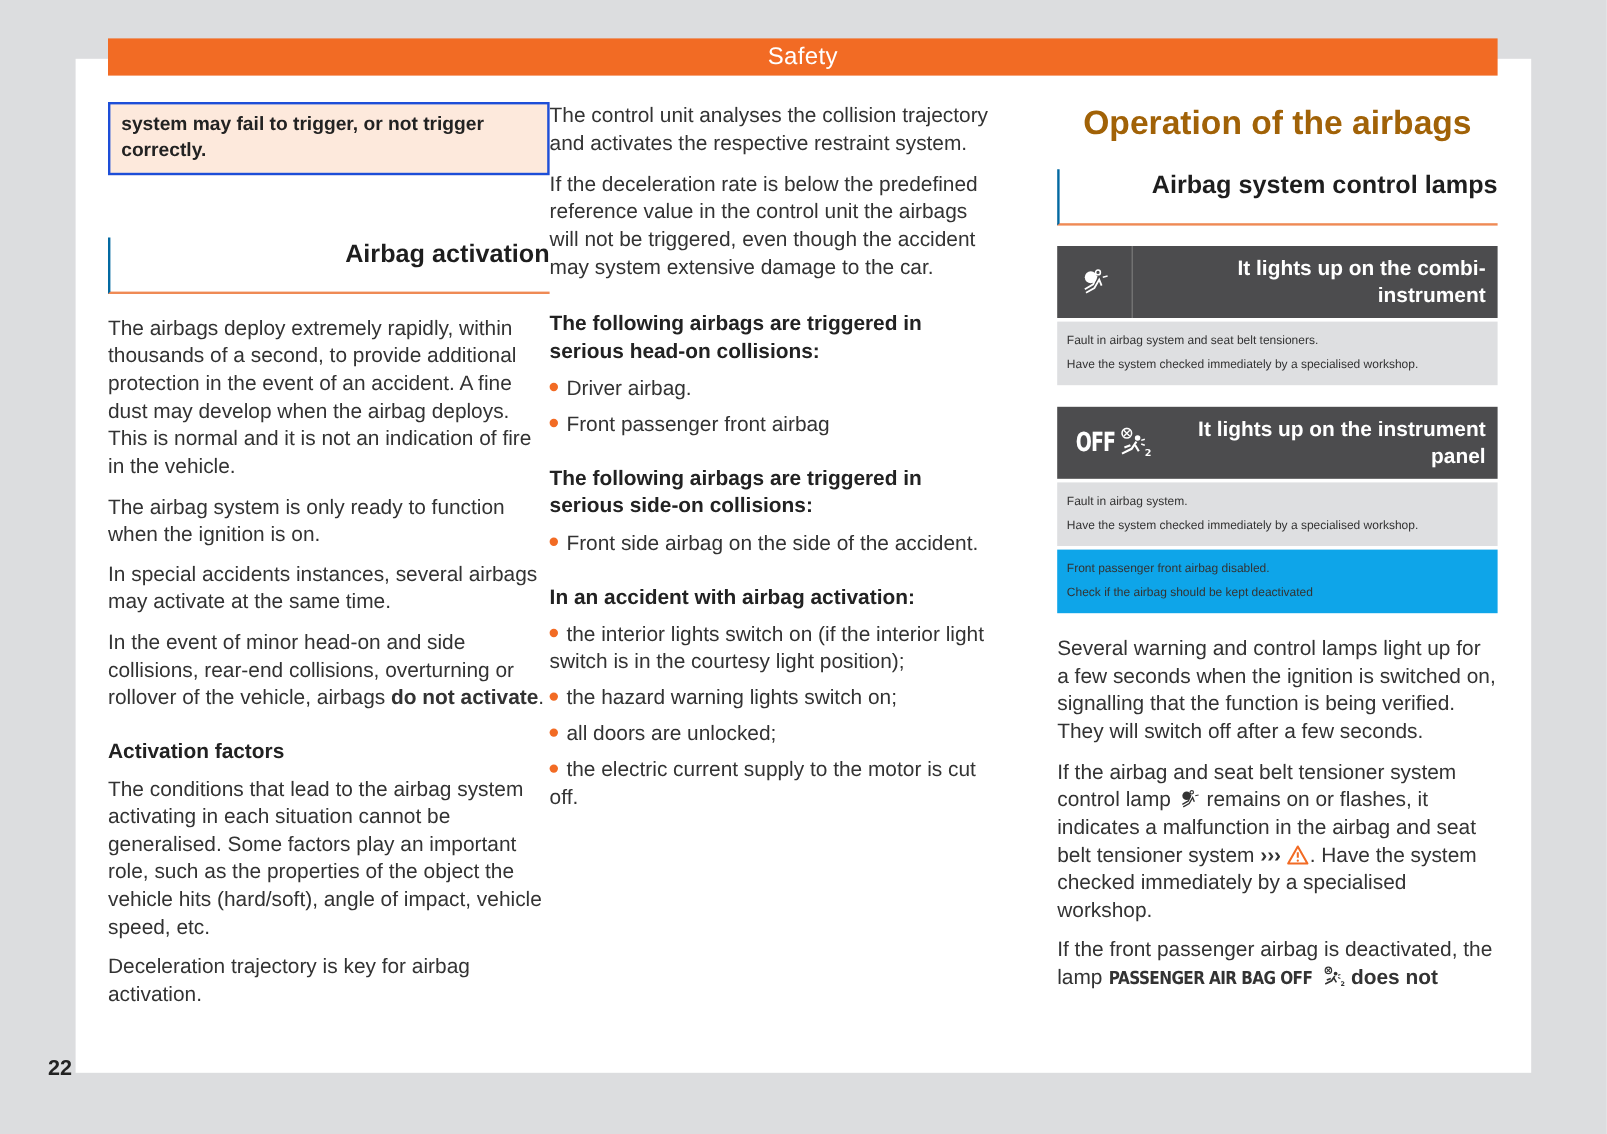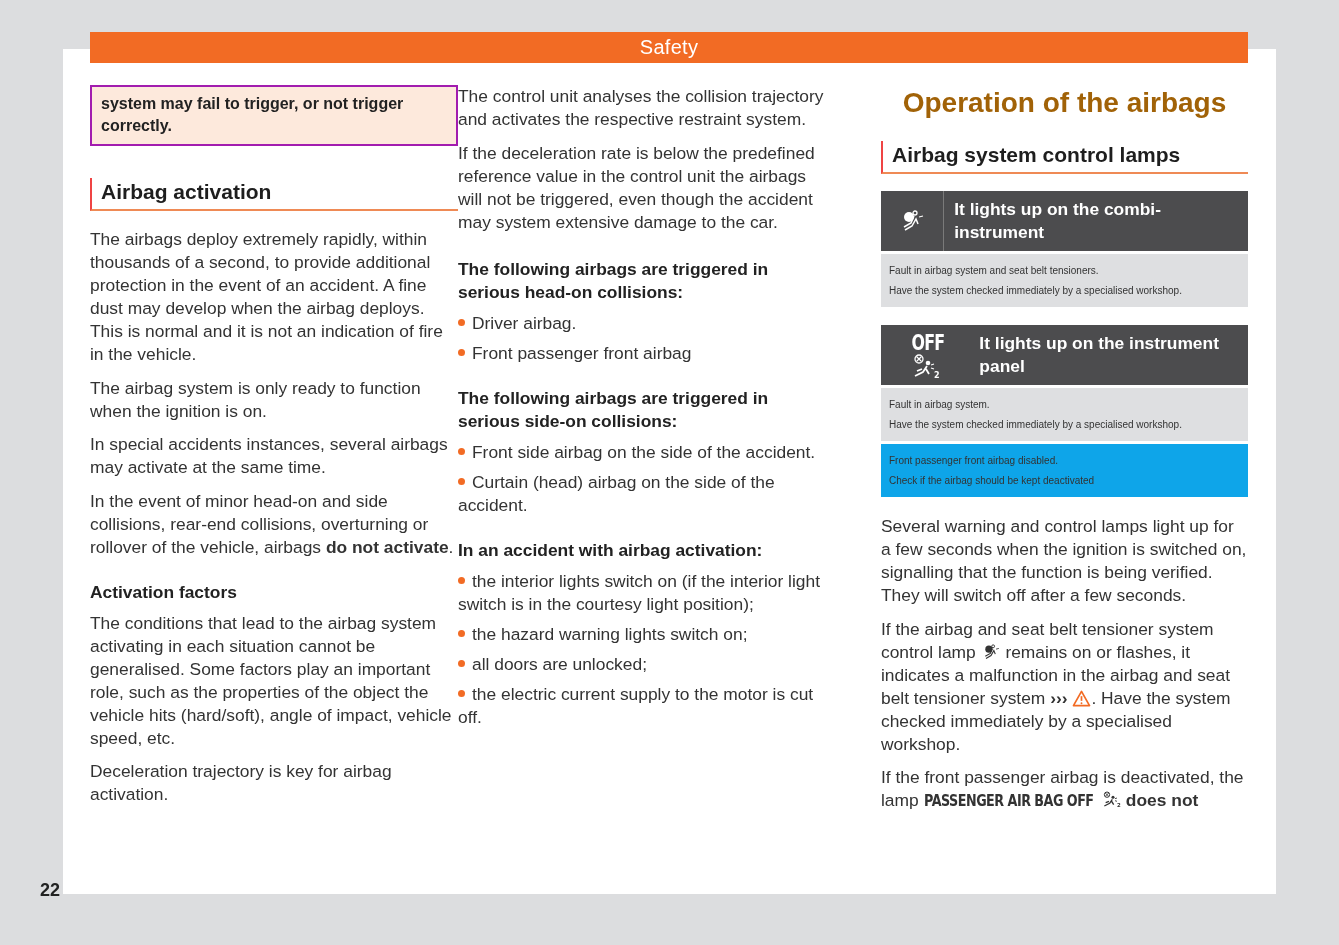--- a/index.html
+++ b/index.html
@@ -8,33 +8,33 @@
   .page { position: absolute; left: 63px; top: 49px; width: 1213px; height: 845px; background: #ffffff; }
   .header-bar { position: absolute; left: 90px; top: 32px; width: 1158px; height: 31px; background: #f26b24; color: #fff; text-align: center; font-size: 20px; line-height: 31px; font-weight: normal; letter-spacing: 0.3px; }
   .page-number { position: absolute; left: 40px; top: 880px; font-size: 18px; font-weight: bold; color: #222; }
 
   .col { position: absolute; top: 85px; font-size: 17.4px; line-height: 23px; color: #333; }
   .col1 { left: 90px; width: 368px; }
   .col2 { left: 458px; width: 370px; }
   .col3 { left: 881px; width: 367px; }
 
   p { margin-bottom: 10.5px; }
-  .warn-box { background: #fde9dc; border: 2px solid #a21caf; padding: 6px 9px 7px 9px; font-weight: bold; font-size: 16px; line-height: 22px; color: #222; margin-bottom: 32px; }
-  .sec-heading { border-left: 2px solid #ef4444; border-bottom: 2px solid #ef8a55; padding: 0 0 4px 9px; font-size: 21px; font-weight: bold; color: #1e1e1e; line-height: 27px; margin-bottom: 17px; }
+  .warn-box { background: #fde9dc; border: 2px solid #1d4ed8; padding: 6px 9px 7px 9px; font-weight: bold; font-size: 16px; line-height: 22px; color: #222; margin-bottom: 52px; }
+  .sec-heading { border-left: 2px solid #0369a1; border-bottom: 2px solid #ef8a55; padding: 0 0 18px 9px; font-size: 21px; font-weight: bold; color: #1e1e1e; line-height: 27px; margin-bottom: 17px; text-align: right; }
   .sub-heading { font-weight: bold; color: #222; margin: 22px 0 8px 0; font-size: 17.4px; }
   .bold-para { font-weight: bold; color: #222; margin: 12px 0 8px 0; }
   ul.bullets { list-style: none; margin-bottom: 10px; }
   ul.bullets li { margin-bottom: 7px; }
   .dot { display: inline-block; width: 7px; height: 7px; background: #f26b24; border-radius: 50%; margin-right: 7px; vertical-align: 3px; }
 
   .main-title { color: #a16207; font-size: 28px; font-weight: bold; line-height: 36px; margin: 0 0 20px 0; text-align: center; }
   .lamp-table { margin-bottom: 18px; }
   .lamp-head { display: flex; background: #4c4c4e; color: #fff; min-height: 59px; }
-  .lamp-icon-cell { display: flex; align-items: center; justify-content: center; border-right: 1px solid #7a7a7a; flex-direction: column; }
-  .lamp-head-text { padding: 7px 10px; font-weight: bold; font-size: 17.4px; line-height: 23px; }
+  .lamp-icon-cell { display: flex; align-items: center; justify-content: center; border-right: 1px solid #7a7a7a; }
+  .lamp-head-text { padding: 7px 10px; font-weight: bold; font-size: 17.4px; line-height: 23px; text-align: right; }
   .lamp-row { background: #dedfe1; font-size: 10px; line-height: 19.5px; padding: 7px 8px 7px 8px; color: #333; margin-top: 3px; }
   .lamp-row.light { background: #0ea5e9; }
   .cond-bold { font-weight: bold; font-family: "DejaVu Sans", sans-serif; font-size: 15px; letter-spacing: -0.6px; transform: scaleX(0.85); display: inline-block; transform-origin: left; }
   .inline-icon { display: inline-block; vertical-align: -3px; }
 </style>
 </head>
 <body>
 
 <div class="page"></div>
 <div class="header-bar">Safety</div>
@@ -55,21 +55,20 @@
   <p>The control unit analyses the collision trajectory and activates the respective restraint system.</p>
   <p>If the deceleration rate is below the predefined reference value in the control unit the airbags will not be triggered, even though the accident may system extensive damage to the car.</p>
   <div class="bold-para" style="margin-top:24px">The following airbags are triggered in serious head-on collisions:</div>
   <ul class="bullets">
     <li><span class="dot"></span><span>Driver airbag.</span></li>
     <li><span class="dot"></span><span>Front passenger front airbag</span></li>
   </ul>
   <div class="bold-para" style="margin-top:22px">The following airbags are triggered in serious side-on collisions:</div>
   <ul class="bullets">
     <li><span class="dot"></span><span>Front side airbag on the side of the accident.</span></li>
-    <li><span class="dot"></span><span>Curtain (head) airbag on the side of the accident.</span></li>
   </ul>
   <div class="bold-para" style="margin-top:22px">In an accident with airbag activation:</div>
   <ul class="bullets">
     <li><span class="dot"></span><span>the interior lights switch on (if the interior light switch is in the courtesy light position);</span></li>
     <li><span class="dot"></span><span>the hazard warning lights switch on;</span></li>
     <li><span class="dot"></span><span>all doors are unlocked;</span></li>
     <li><span class="dot"></span><span>the electric current supply to the motor is cut off.</span></li>
   </ul>
 </div>
 

